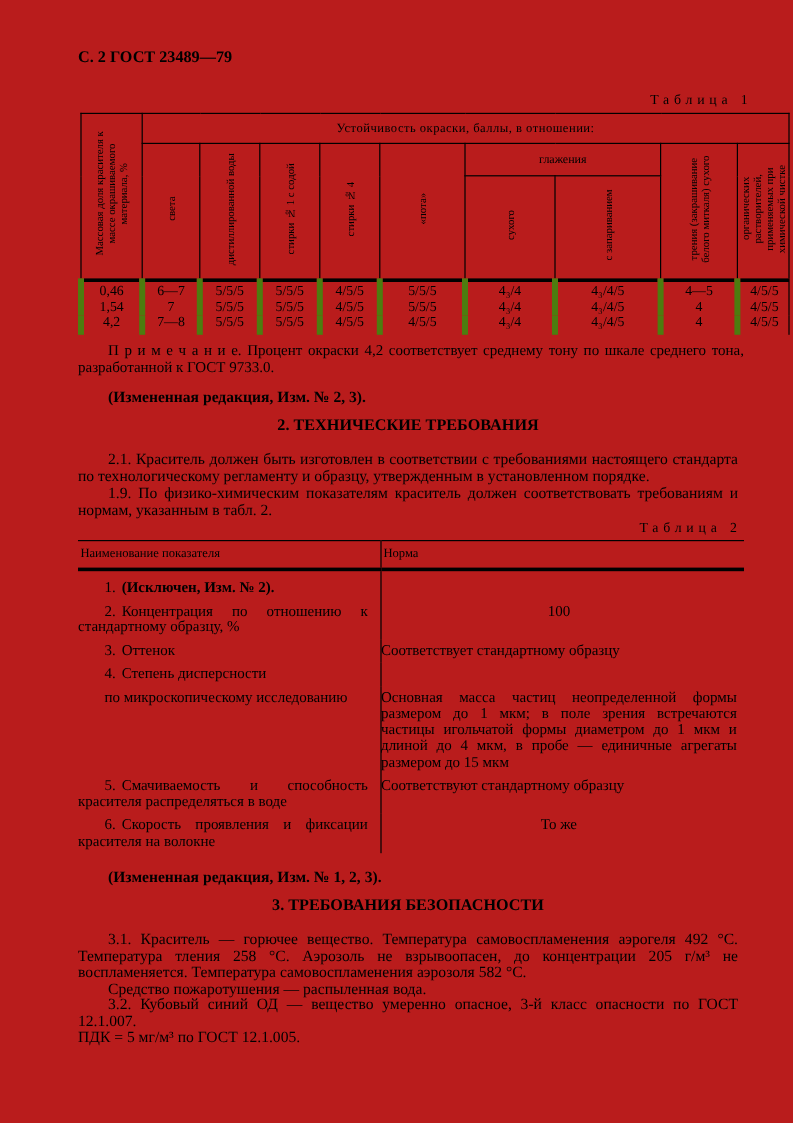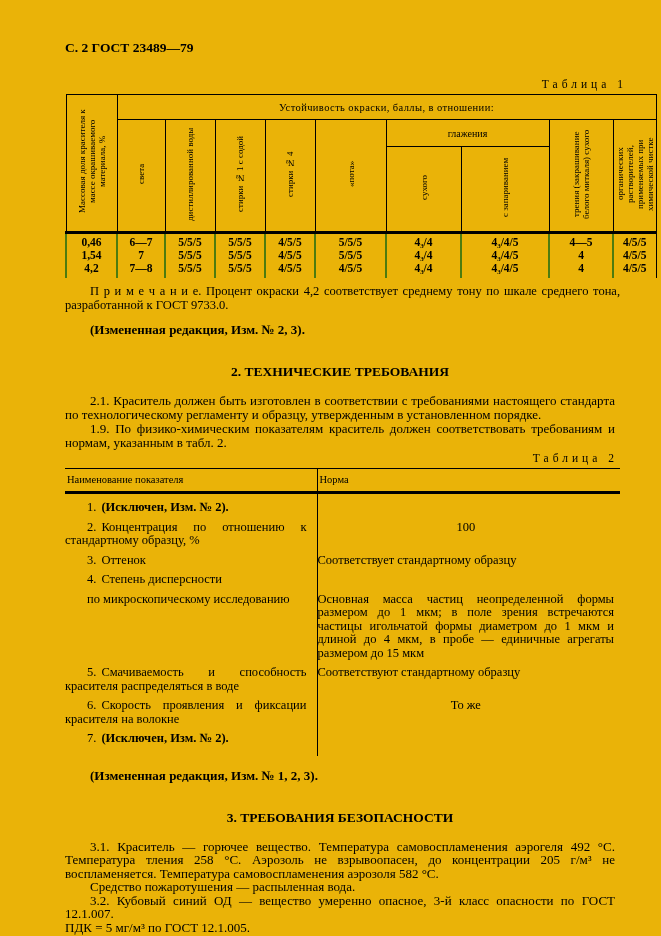--- a/index.html
+++ b/index.html
@@ -1,18 +1,18 @@
 <!DOCTYPE html>
 <html><head>
 <meta charset="utf-8">
 <style>
   html,body { margin:0; padding:0; background:#e8e8e8; }
   .page {
     position:relative; width:661px; height:936px; margin:0 auto;
-    background:#eab308; color:#000;
+    background:#b91c1c; color:#000;
     font-family:"Liberation Serif","DejaVu Serif","DejaVu Sans",serif;
     overflow:hidden; box-sizing:border-box;
     padding:40px 6px 0 65px;
   }
   .page-header { font-weight:bold; font-size:13.5px; margin:0 0 22px 0; }
 
   .tcaption { font-size:11.5px; letter-spacing:4px; margin:0 0 4px 0; }
   .tcaption.c1 { width:590px; text-align:right; padding-right:28px; box-sizing:border-box; }
   .tcaption.c2 { width:555px; text-align:right; padding-right:2px; box-sizing:border-box; }
 
@@ -20,31 +20,31 @@
   table.t1 { border-collapse:collapse; table-layout:fixed; width:590px;
              border-top:1px solid #000; border-left:1px solid #000; border-right:1px solid #000; }
   .t1 th { border:1px solid #000; font-weight:normal; padding:1px; }
   .t1 .grp { font-size:10.5px; height:22px; text-align:center; letter-spacing:0.4px; }
   .t1 .glz { font-size:10px; height:24px; text-align:center; }
   .t1 th.vert { vertical-align:middle; text-align:center; }
   .rot { display:inline-block; writing-mode:vertical-rl; transform:rotate(180deg);
          font-size:9px; line-height:10px; text-align:center; height:100px; }
   .rot.tall { height:126px; }
   .rot.short { height:78px; }
-  .t1 td { border-left:2px solid #4d7c0f; border-right:1px solid #000;
-           text-align:center; font-size:11.5px; line-height:13px; padding:0;font-weight:bold; }
+  .t1 td { border-left:5px solid #4d7c0f; border-right:1px solid #000;
+           text-align:center; font-size:11.5px; line-height:13px; padding:0; }
   .t1 tr.dfirst td { border-top:3px solid #000; padding-top:2px; }
   .t1 tr.dlast td  { padding-bottom:3px;text-align:center; }
 
   .note { font-size:12.5px; line-height:14px; text-align:justify; text-indent:25px;
           margin:6px 35px 0 0; }
   .amend { font-weight:bold; font-size:13px; margin:10px 0 0 0; text-indent:25px; }
 
   .sect-title { font-weight:bold; font-size:13.5px; text-align:center;
-                margin:26px 40px 14px 0; }
+                margin:7px 40px 14px 0; }
   .body-p { font-size:13px; line-height:13.5px; text-align:justify; text-indent:25px;
             margin:0 40px 0 0; }
   .body-p + .body-p { margin-top:1px; }
 
   
   table.t2 { border-collapse:collapse; table-layout:fixed; width:555px;
              border-top:1px solid #000; margin-top:2px; }
   .t2 th { font-weight:normal; font-size:10.5px; padding:5px 2px 6px 2px; text-align:left; }
   .t2 tr.hdr th { border-bottom:3px solid #000; }
   .t2 td.nm { border-right:1px solid #000; }
@@ -185,24 +185,20 @@
       <td class="no just">Основная масса частиц неопределенной формы размером до 1 мкм; в поле зрения встречаются частицы игольчатой формы диаметром до 1 мкм и длиной до 4 мкм, в пробе — единичные агрегаты размером до 15 мкм</td>
     </tr>
     <tr>
       <td class="nm"><span class="num">5.</span><span>Смачиваемость и способность красителя распределяться в воде</span></td>
       <td class="no left">Соответствуют стандартному образцу</td>
     </tr>
     <tr>
       <td class="nm"><span class="num">6.</span><span>Скорость проявления и фиксации красителя на волокне</span></td>
       <td class="no center">То же</td>
     </tr>
-    <tr>
-      <td class="nm" style="padding-bottom:10px;"><span class="num">7.</span><span class="bold">(Исключен, Изм. № 2).</span></td>
-      <td class="no"></td>
-    </tr>
   </tbody>
     </table>
 
   <p class="amend" style="margin-top:12px;">(Измененная редакция, Изм. № 1, 2, 3).</p>
 
   <h2 class="sect-title">3. ТРЕБОВАНИЯ БЕЗОПАСНОСТИ</h2>
   <p class="sec3-p ind">3.1. Краситель — горючее вещество. Температура самовоспламенения аэрогеля 492 °С. Температура тления 258 °С. Аэрозоль не взрывоопасен, до концентрации 205 г/м³ не воспламеняется. Температура самовоспламенения аэрозоля 582 °С.</p>
   <p class="sec3-p ind">Средство пожаротушения — распыленная вода.</p>
   <p class="sec3-p ind">3.2. Кубовый синий ОД — вещество умеренно опасное, 3-й класс опасности по ГОСТ 12.1.007.</p>
   <p class="sec3-p">ПДК = 5 мг/м³ по ГОСТ 12.1.005.</p>

